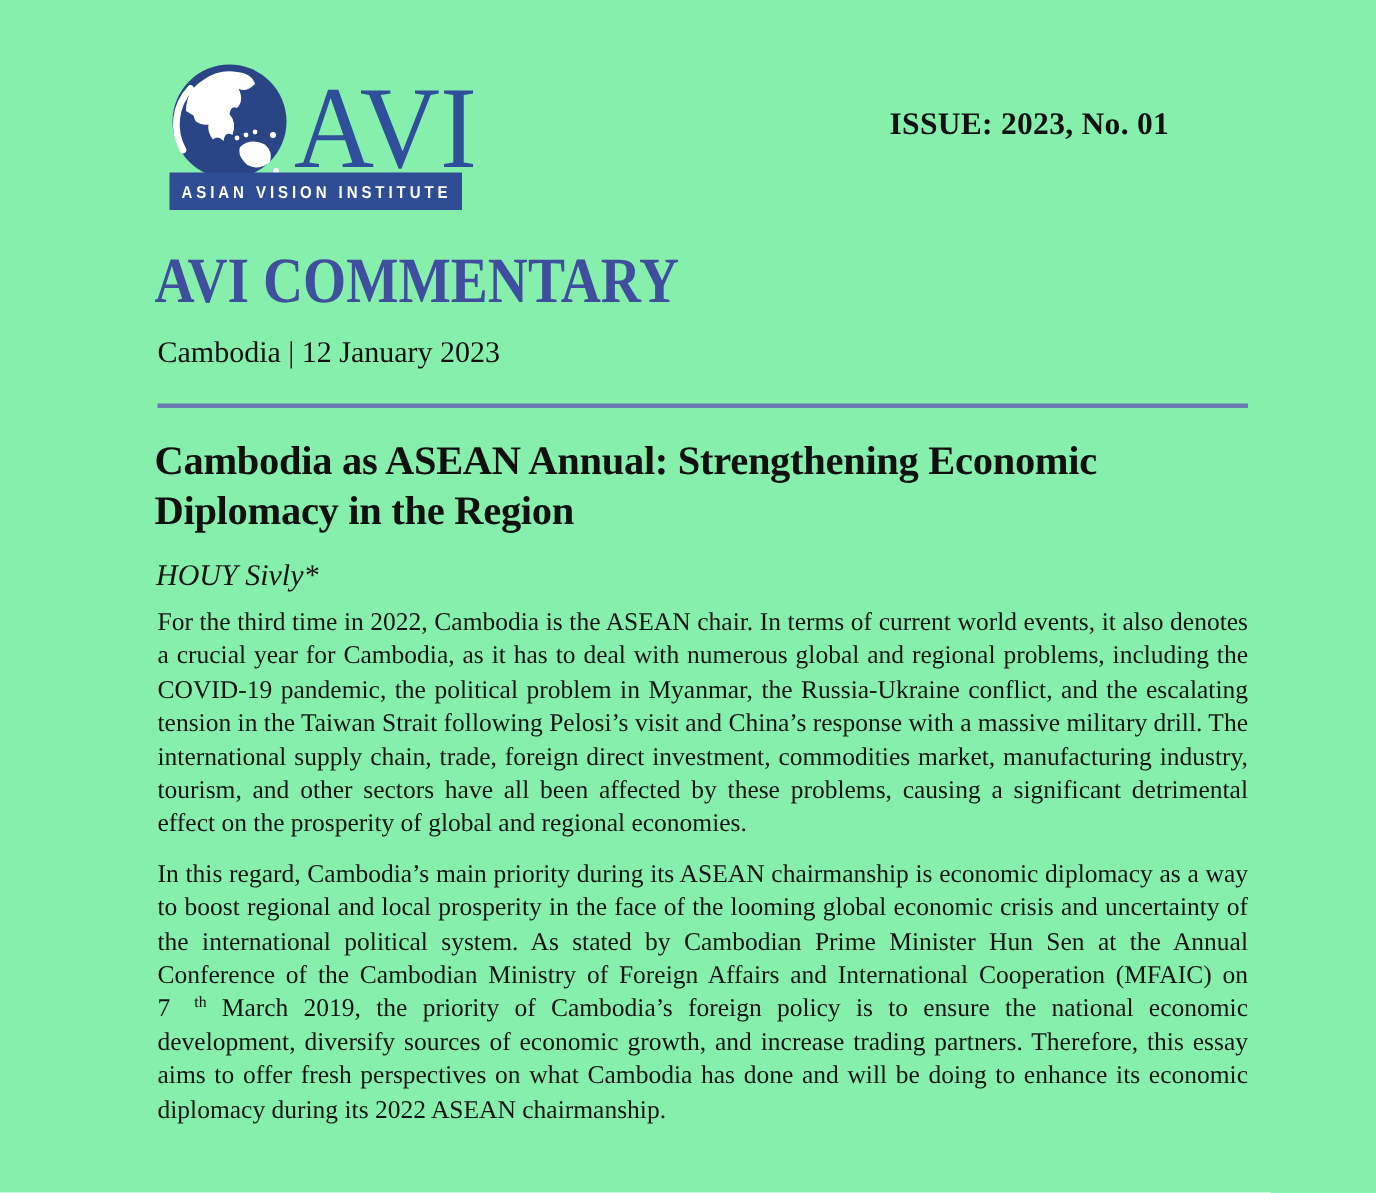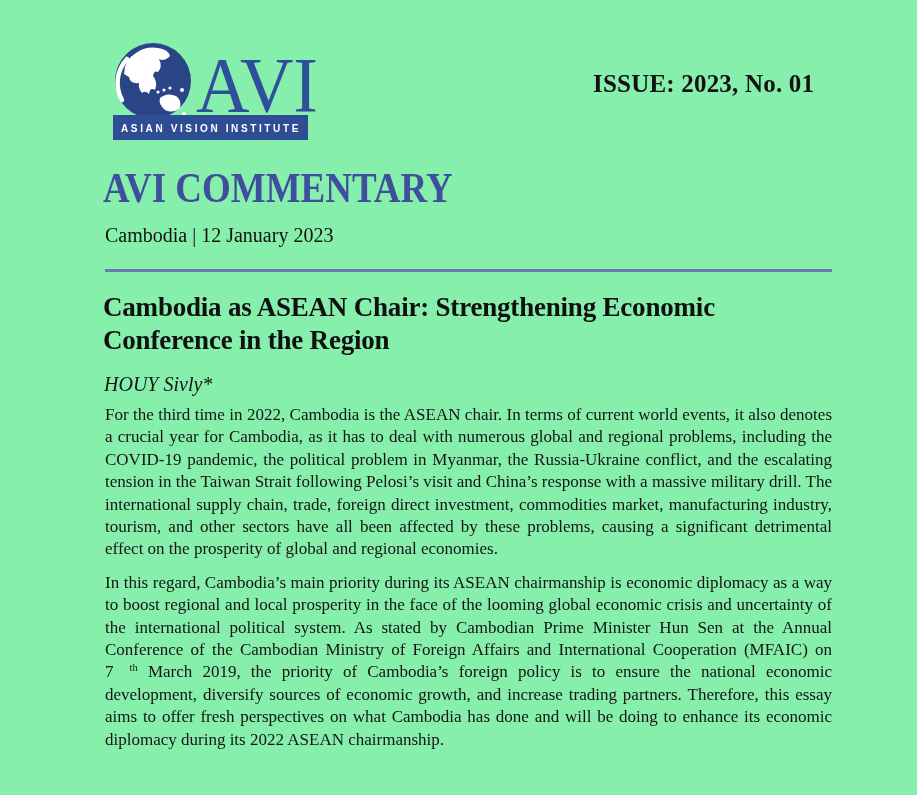--- a/index.html
+++ b/index.html
@@ -11,21 +11,21 @@
     height: 795px;
     background: #86efac;
     overflow: hidden;
   }
   
   .logo { position: absolute; left: 112px; top: 40px; width: 210px; height: 100px; }
   .logo svg { display: block; }
   
   .issue {
     position: absolute; left: 593px; top: 70px;
-    font-size: 25px; font-weight: bold; color: #111111;
+    font-size: 21px; font-weight: bold; color: #111111;
     white-space: nowrap; letter-spacing: 0.2px;
   }
   
   .pub-title {
     position: absolute; left: 103px; top: 163px;
     font-size: 43px; font-weight: bold; color: #3f4e9d;
     white-space: nowrap; transform: scaleX(0.86); transform-origin: left top;
   }
   .dateline {
     position: absolute; left: 105px; top: 224px;
@@ -87,21 +87,21 @@
   </div>
 
   <div class="issue">ISSUE: 2023, No. 01</div>
 
   <div class="pub-title">AVI COMMENTARY</div>
 
   <div class="dateline">Cambodia | 12 January 2023</div>
 
   <div class="rule"></div>
 
-  <h1 class="article-title">Cambodia as ASEAN Chair: Strengthening Economic Conference in the Region</h1>
+  <h1 class="article-title">Cambodia as ASEAN Annual: Strengthening Economic Diplomacy in the Region</h1>
 
   <div class="author">HOUY Sivly*</div>
 
   <div class="body-text">
     <p>For the third time in 2022, Cambodia is the ASEAN chair. In terms of current world events, it also denotes a crucial year for Cambodia, as it has to deal with numerous global and regional problems, including the COVID-19 pandemic, the political problem in Myanmar, the Russia-Ukraine conflict, and the escalating tension in the Taiwan Strait following Pelosi’s visit and China’s response with a massive military drill. The international supply chain, trade, foreign direct investment, commodities market, manufacturing industry, tourism, and other sectors have all been affected by these problems, causing a significant detrimental effect on the prosperity of global and regional economies.</p>
     <p><span>In this regard, Cambodia’s main priority during its ASEAN chairmanship is economic diplomacy as a way to boost regional and local prosperity in the face of the looming global economic crisis and uncertainty of the international political system. As stated by Cambodian Prime Minister Hun Sen at the Annual Conference of the Cambodian Ministry of Foreign Affairs and International Cooperation (MFAIC) on 7</span><sup>th</sup><span> March 2019, the priority of Cambodia’s foreign policy is to ensure the national economic development, diversify sources of economic growth, and increase trading partners. Therefore, this essay aims to offer fresh perspectives on what Cambodia has done and will be doing to enhance its economic diplomacy during its 2022 ASEAN chairmanship.</span></p>
   </div>
 
 </div>
 

